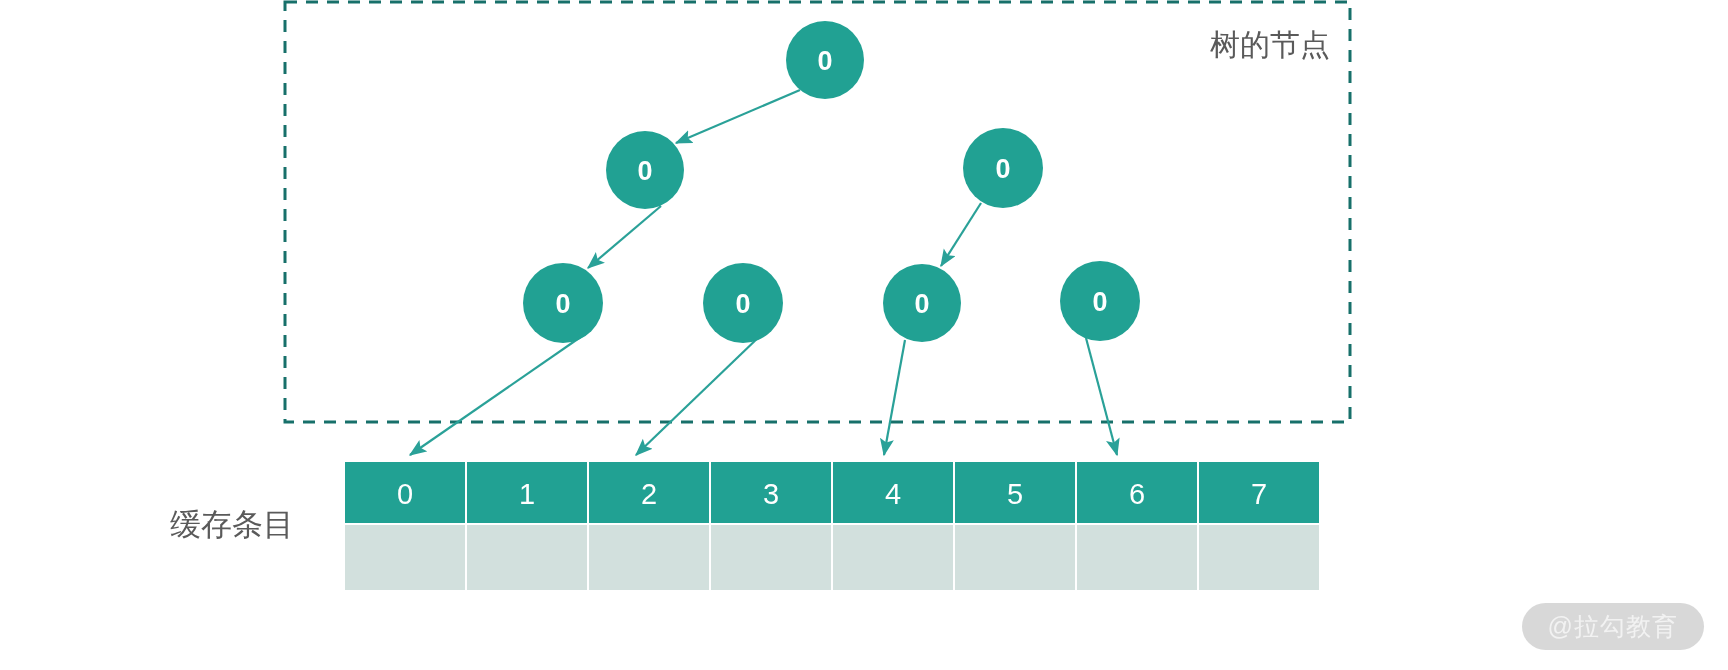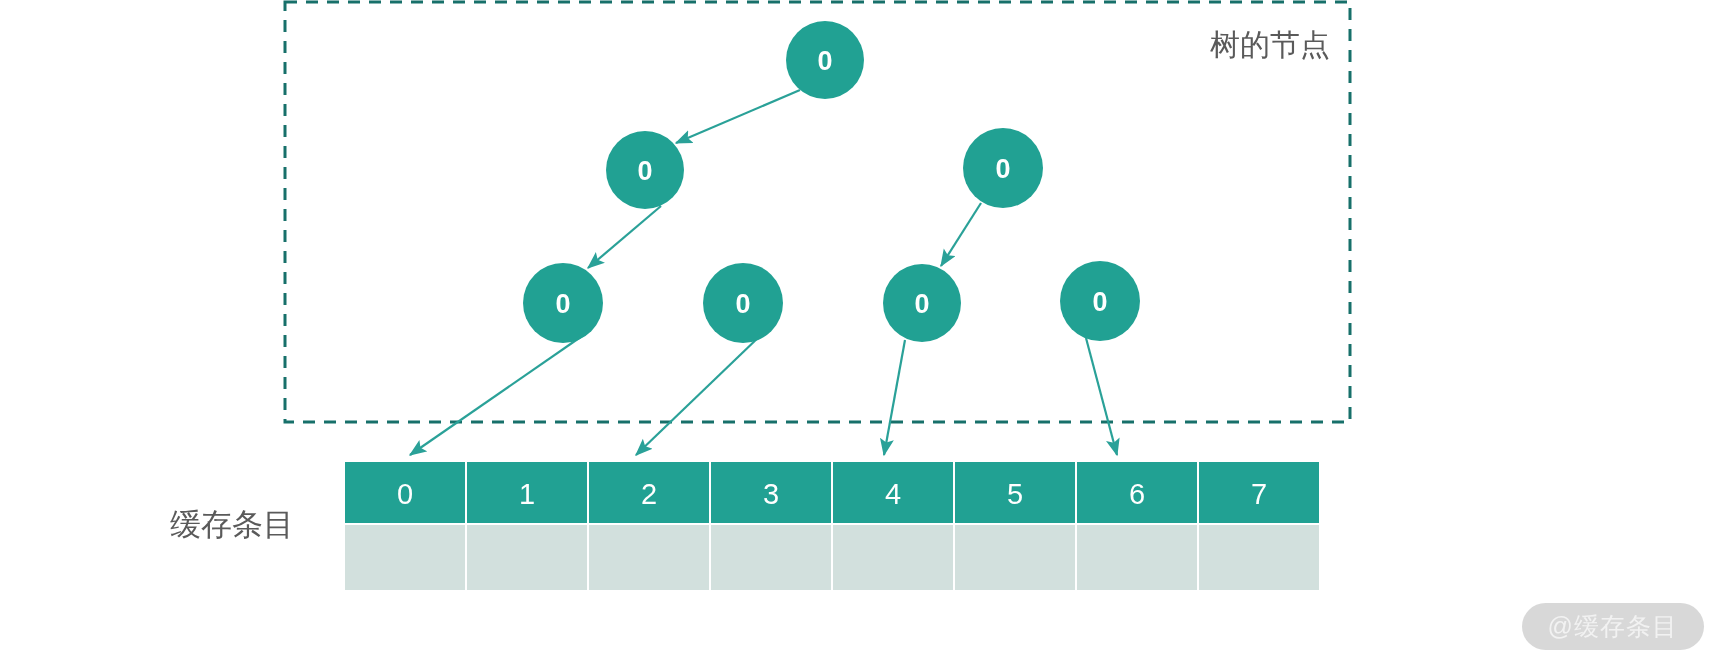--- a/index.html
+++ b/index.html
@@ -193,16 +193,16 @@
         <g>
           <rect x="1199" y="525" width="120" height="65" fill="#D2E0DD"></rect>
           <text x="1259" y="557.5" class="cell-text"></text>
         </g>
       </g>
 
     <text id="cache-label" class="side-label" x="232" y="524">缓存条目</text>
   </svg>
 
   <div class="watermark-pill">
-    <span>@缓存条目</span>
+    <span>@拉勾教育</span>
   </div>
 
 </div>
 
 </body></html>

